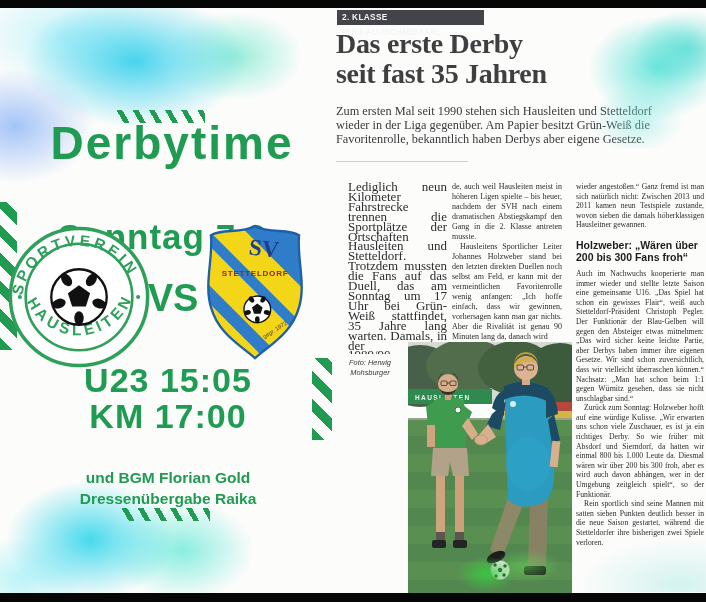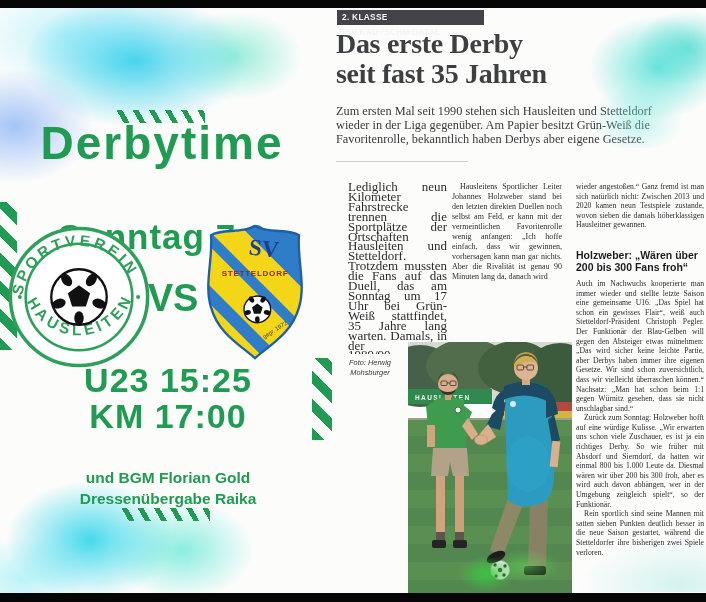--- a/index.html
+++ b/index.html
@@ -26,21 +26,21 @@
     radial-gradient(ellipse 70px 50px at 142px 40px, rgba(38,210,196,.6), rgba(38,210,196,0) 75%),
     radial-gradient(ellipse 62px 46px at 92px 112px, rgba(120,232,222,.45), rgba(120,232,222,0) 75%);}
   .wc-gb{left:448px;top:546px;width:118px;height:50px;z-index:6;background:
     radial-gradient(ellipse 40px 25px at 38px 28px, rgba(58,199,66,.95), rgba(58,199,66,0) 72%),
     radial-gradient(ellipse 46px 22px at 78px 20px, rgba(94,214,86,.55), rgba(94,214,86,0) 75%);}
   .wc-brt{left:578px;top:538px;width:128px;height:54px;z-index:6;background:
     radial-gradient(ellipse at 80% 85%, rgba(90,214,205,.25), rgba(90,214,205,0) 70%);}
 
   
   .pgreen{color:#1f9b52;font-weight:800;text-align:center;z-index:2;}
-  .poster-title{left:10px;top:116px;width:304px;font-size:46px;letter-spacing:2px;}
+  .poster-title{left:20px;top:116px;width:304px;font-size:46px;letter-spacing:2px;}
   .poster-date{left:16px;top:177px;width:304px;font-size:35px;letter-spacing:1px;margin-top:40px;}
   .vs{left:146px;top:277px;width:54px;font-size:38px;}
   .ptime{left:16px;width:304px;font-size:34px;letter-spacing:1px;}
   .t1{top:361px;} .t2{top:397px;}
   .pat{left:8px;width:320px;font-size:15.5px;}
   .p1{top:447px;} .p2{top:469px;} .p3{top:490px;}
   .slash-row{position:absolute;z-index:2;background:
     repeating-linear-gradient(60deg, rgba(31,155,82,0) 0 6px, #1f9b52 6px 11px, rgba(31,155,82,0) 11px 14px);}
   .sr-top{left:117px;top:110px;width:88px;height:13px;}
   .sr-bot{left:122px;top:508px;width:88px;height:13px;}
@@ -62,21 +62,21 @@
   .byline{left:336px;top:165px;width:240px;font-size:7.2px;font-weight:700;color:#2e2e30;
           letter-spacing:.3px;z-index:2;}
   .bodycol{position:absolute;top:182px;font-family:"Liberation Serif",serif;text-align:justify;
            color:#2c2c2e;overflow:hidden;z-index:2;}
   .c1{left:336px;width:99px;height:172px;font-size:13px;line-height:9.9px;margin-left:12px;}
   .c2{left:452px;width:110px;height:170px;font-size:8px;line-height:10px;}
   .c3{left:576px;width:128px;height:410px;font-size:7.7px;line-height:9.6px;}
   .bodycol p{margin:0;}
   .ind{text-indent:8px;}
   .subhead{font-family:"Liberation Sans",sans-serif;font-weight:700;font-size:10.5px;
-           line-height:12.5px;color:#1c1c1e;margin:19px 0 5px;text-align:left;}
+           line-height:12.5px;color:#1c1c1e;margin:9px 0 5px;text-align:left;}
   .caption{left:336px;top:351px;width:68px;font-size:7.4px;line-height:9.7px;text-align:right;
            color:#38383a;z-index:2;}
   .credit{font-style:italic;margin-top:7px;text-align:center;}
   .photo{left:408px;top:342px;z-index:2;}
 </style>
 </head>
 <body>
 
 <div class="stage">
 
@@ -144,45 +144,46 @@
       <polygon points="52,69 56.6,72.4 54.8,77.8 49.2,77.8 47.4,72.4" fill="#111"></polygon>
       <ellipse transform="translate(57,65.5) rotate(-54)" rx="2.9" ry="2" fill="#111"></ellipse>
       <ellipse transform="translate(60.4,76.7) rotate(18)" rx="2.9" ry="2" fill="#111"></ellipse>
       <ellipse transform="translate(52,82.7) rotate(90)" rx="2.9" ry="2" fill="#111"></ellipse>
       <ellipse transform="translate(43.6,76.7) rotate(162)" rx="2.9" ry="2" fill="#111"></ellipse>
       <ellipse transform="translate(47,65.5) rotate(234)" rx="2.9" ry="2" fill="#111"></ellipse>
     </g>
     <text x="68" y="93" font-family="Liberation Sans, sans-serif" font-size="5" fill="#4a3a20" text-anchor="middle" transform="rotate(-32 68 93)">gegr. 1972</text>
   </svg>
 
-  <div class="abs pgreen ptime t1">U23 15:25</div>
+  <div class="abs pgreen ptime t1">U23 15:05</div>
   <div class="abs pgreen ptime t2">KM 17:00</div>
   <div class="abs pgreen pat p2">und BGM Florian Gold</div>
   <div class="abs pgreen pat p3">Dressenübergabe Raika</div>
   <div class="abs slash-row sr-bot"></div>
 
   <div class="abs kicker">2. KLASSE PULKAU-/SCHMIDATAL</div>
   <div class="abs headline">
     <div>Das erste Derby</div>
     <div>seit fast 35 Jahren</div>
   </div>
   <div class="abs lead">Zum ersten Mal seit 1990 stehen sich Hausleiten und Stetteldorf wieder in der Liga gegenüber. Am Papier besitzt Grün-Weiß die Favoritenrolle, bekanntlich haben Derbys aber eigene Gesetze.</div>
   <div class="abs rule"></div>
 
   <div class="bodycol c1">
     <p>Lediglich neun Kilometer Fahrstrecke trennen die Sportplätze der Ortschaften Hausleiten und Stetteldorf. Trotzdem mussten die Fans auf das Duell, das am Sonntag um 17 Uhr bei Grün-Weiß stattfindet, 35 Jahre lang warten. Damals, in der Saison 1989/90, stand man sich in der 1. Klasse Nordwest gegenüber; während der SV Stetteldorf abstieg, wurde der Lokalrivale SV Hausleiten Vizemeister.</p>
     <p class="ind">In den Jahren danach kam ein direktes Duell auf Pflichtspielebene nicht mehr zustan-</p>
   </div>
 
   <div class="bodycol c2">
+    <p>de, auch weil Hausleiten meist in höheren Ligen spielte – bis heuer, nachdem der SVH nach einem dramatischen Abstiegskampf den Gang in die 2. Klasse antreten musste.</p>
     <p class="ind">Hausleitens Sportlicher Leiter Johannes Holzweber stand bei den letzten direkten Duellen noch selbst am Feld, er kann mit der vermeintlichen Favoritenrolle wenig anfangen: „Ich hoffe einfach, dass wir gewinnen, vorhersagen kann man gar nichts. Aber die Rivalität ist genau 90 Minuten lang da, danach wird</p>
   </div>
 
   <div class="bodycol c3">
-    <p>wieder angestoßen.“ Ganz fremd ist man sich natürlich nicht: Zwischen 2013 und 2020 kamen neun Testspiele zustande, wovon sieben die damals höherklassigen Hausleitner gewannen.</p>
+    <p>wieder angestoßen.“ Ganz fremd ist man sich natürlich nicht: Zwischen 2013 und 2011 kamen neun Testspiele zustande, wovon sieben die damals höherklassigen Hausleitner gewannen.</p>
     <div class="subhead">
       <div>Holzweber: „Wären über</div>
       <div>200 bis 300 Fans froh“</div>
     </div>
     <p>Auch im Nachwuchs kooperierte man immer wieder und stellte letzte Saison eine gemeinsame U16. „Das Spiel hat schon ein gewisses Flair“, weiß auch Stetteldorf-Präsident Christoph Pegler. Der Funktionär der Blau-Gelben will gegen den Absteiger etwas mitnehmen: „Das wird sicher keine leichte Partie, aber Derbys haben immer ihre eigenen Gesetze. Wir sind schon zuversichtlich, dass wir vielleicht überraschen können.“ Nachsatz: „Man hat schon beim 1:1 gegen Würnitz gesehen, dass sie nicht unschlagbar sind.“</p>
     <p class="ind">Zurück zum Sonntag: Holzweber hofft auf eine würdige Kulisse. „Wir erwarten uns schon viele Zuschauer, es ist ja ein richtiges Derby. So wie früher mit Absdorf und Sierndorf, da hatten wir einmal 800 bis 1.000 Leute da. Diesmal wären wir über 200 bis 300 froh, aber es wird auch davon abhängen, wer in der Umgebung zeitgleich spielt“, so der Funktionär.</p>
     <p class="ind">Rein sportlich sind seine Mannen mit satten sieben Punkten deutlich besser in die neue Saison gestartet, während die Stetteldorfer ihre bisherigen zwei Spiele verloren.</p>
   </div>
 
   <div class="abs caption">

